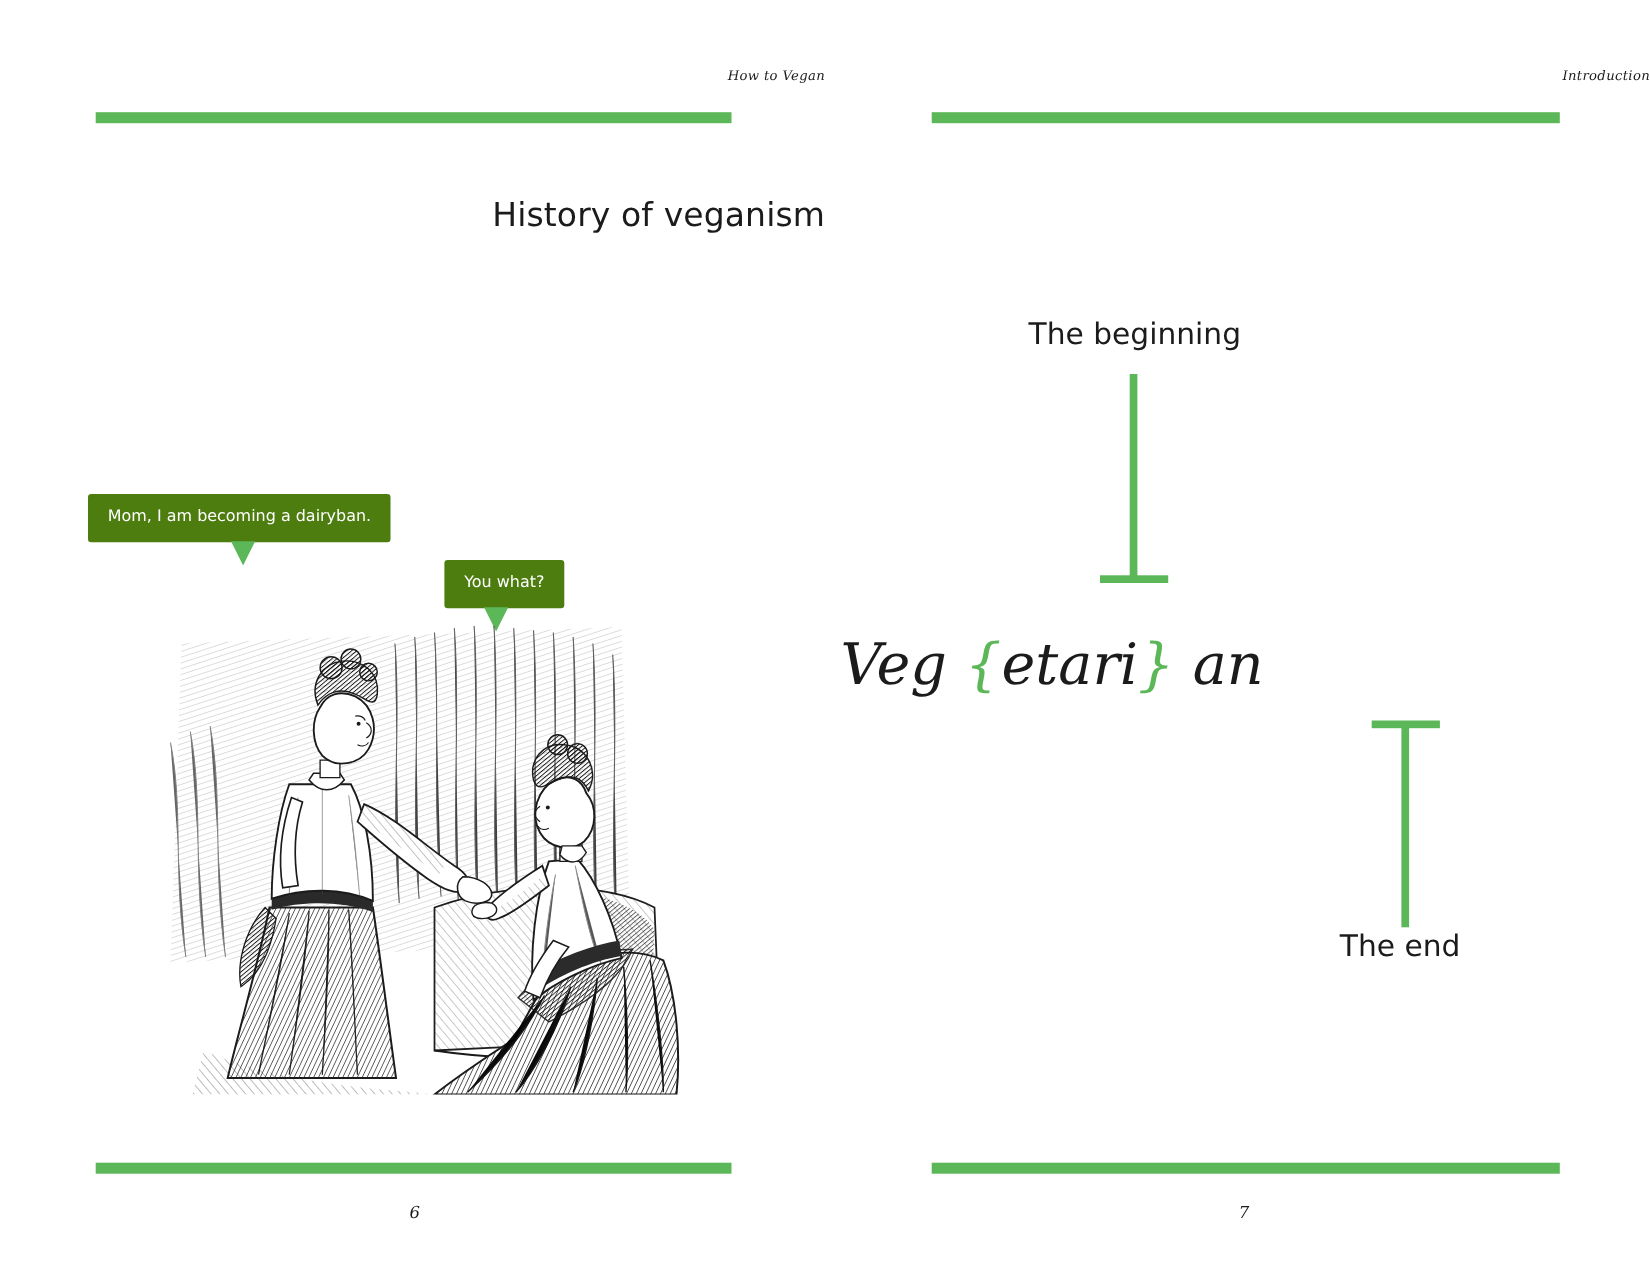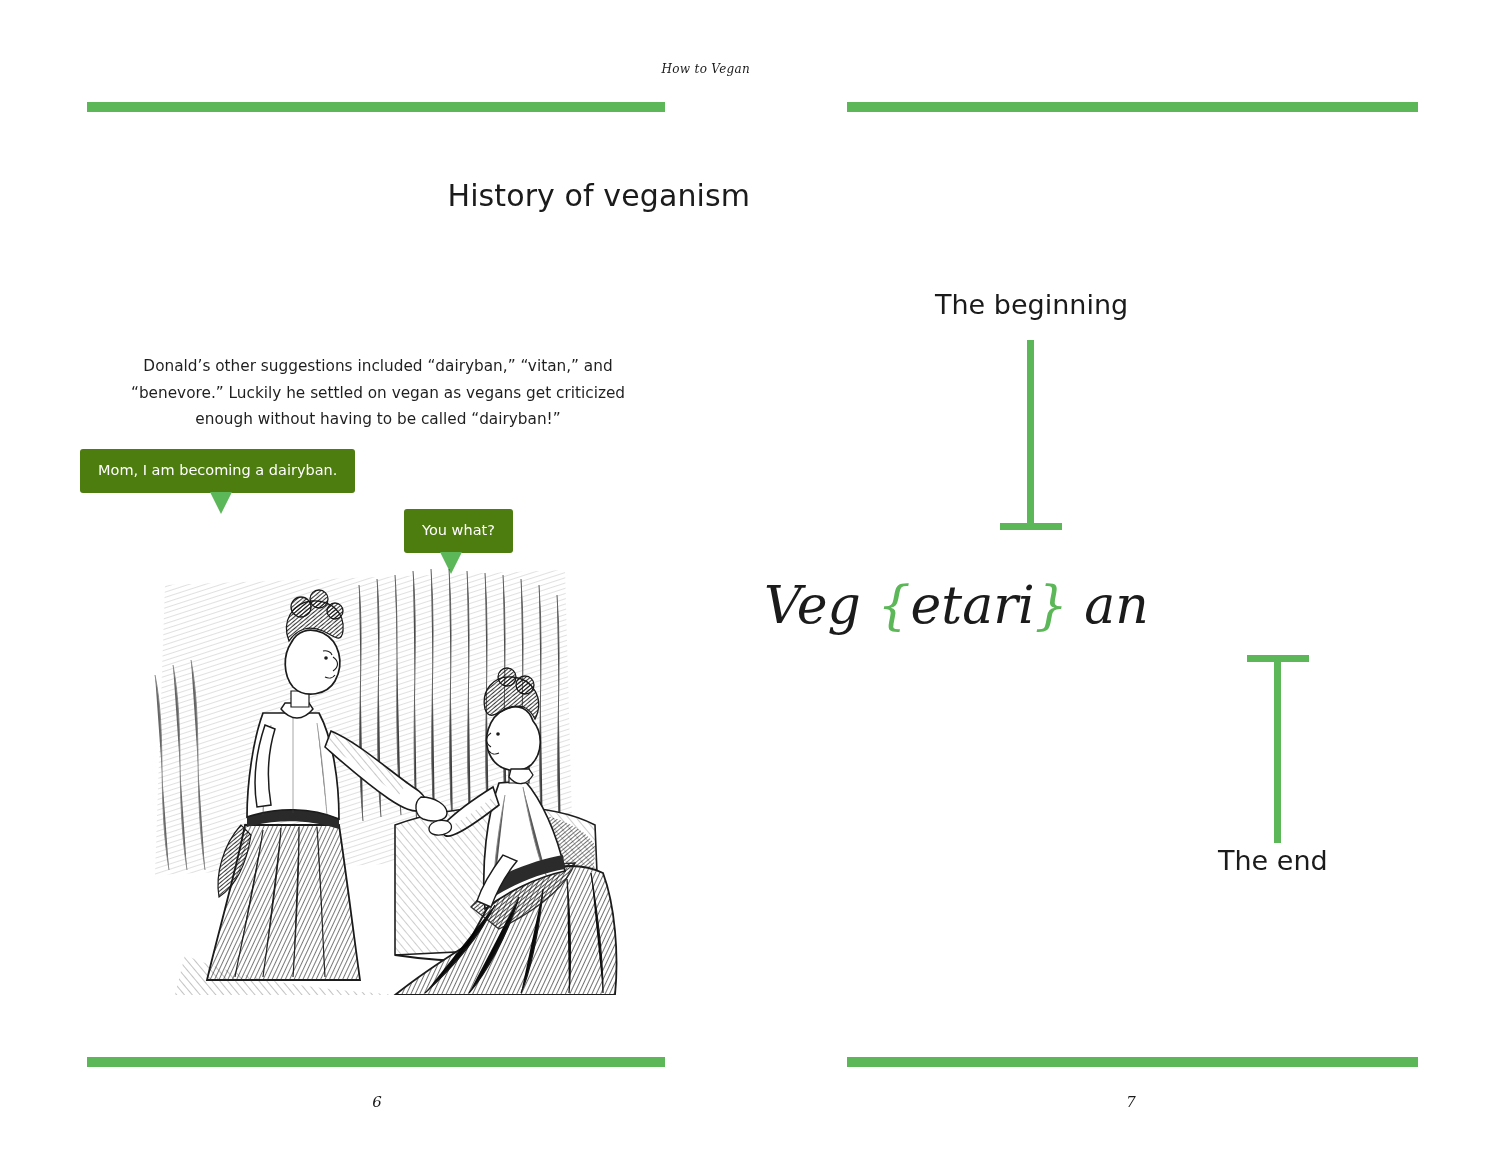--- a/index.html
+++ b/index.html
@@ -171,21 +171,20 @@
 
   <div class="page page-left">
 
     <div class="running-head">How to Vegan</div>
 
     <div class="rule top"></div>
 
     <h1 class="chapter-title">History of veganism</h1>
 
 
-    <p class="body-copy p2">Donald’s other suggestions included “dairyban,” “vitan,” and “benevore.” Luckily he settled on vegan as vegans get criticized enough without having to be called “dairyban!”</p>
 
     <div class="bubble bubble-1">
       <span>Mom, I am becoming a dairyban.</span>
       <span class="tail"></span>
     </div>
 
     <div class="bubble bubble-2">
       <span>You what?</span>
       <span class="tail"></span>
     </div>
@@ -339,20 +338,21 @@
       </svg>
     </div>
 
     <div class="rule bottom"></div>
 
     <div class="folio">6</div>
   </div>
 
   <div class="page page-right">
 
+    <div class="running-head">Introduction</div>
 
     <div class="rule top"></div>
 
     <div class="diagram">
       <div class="diagram-label label-beginning">The beginning</div>
 
       <div class="bar-v bar-top-v"></div>
       <div class="bar-h bar-top-h"></div>
 
       <div class="word">

